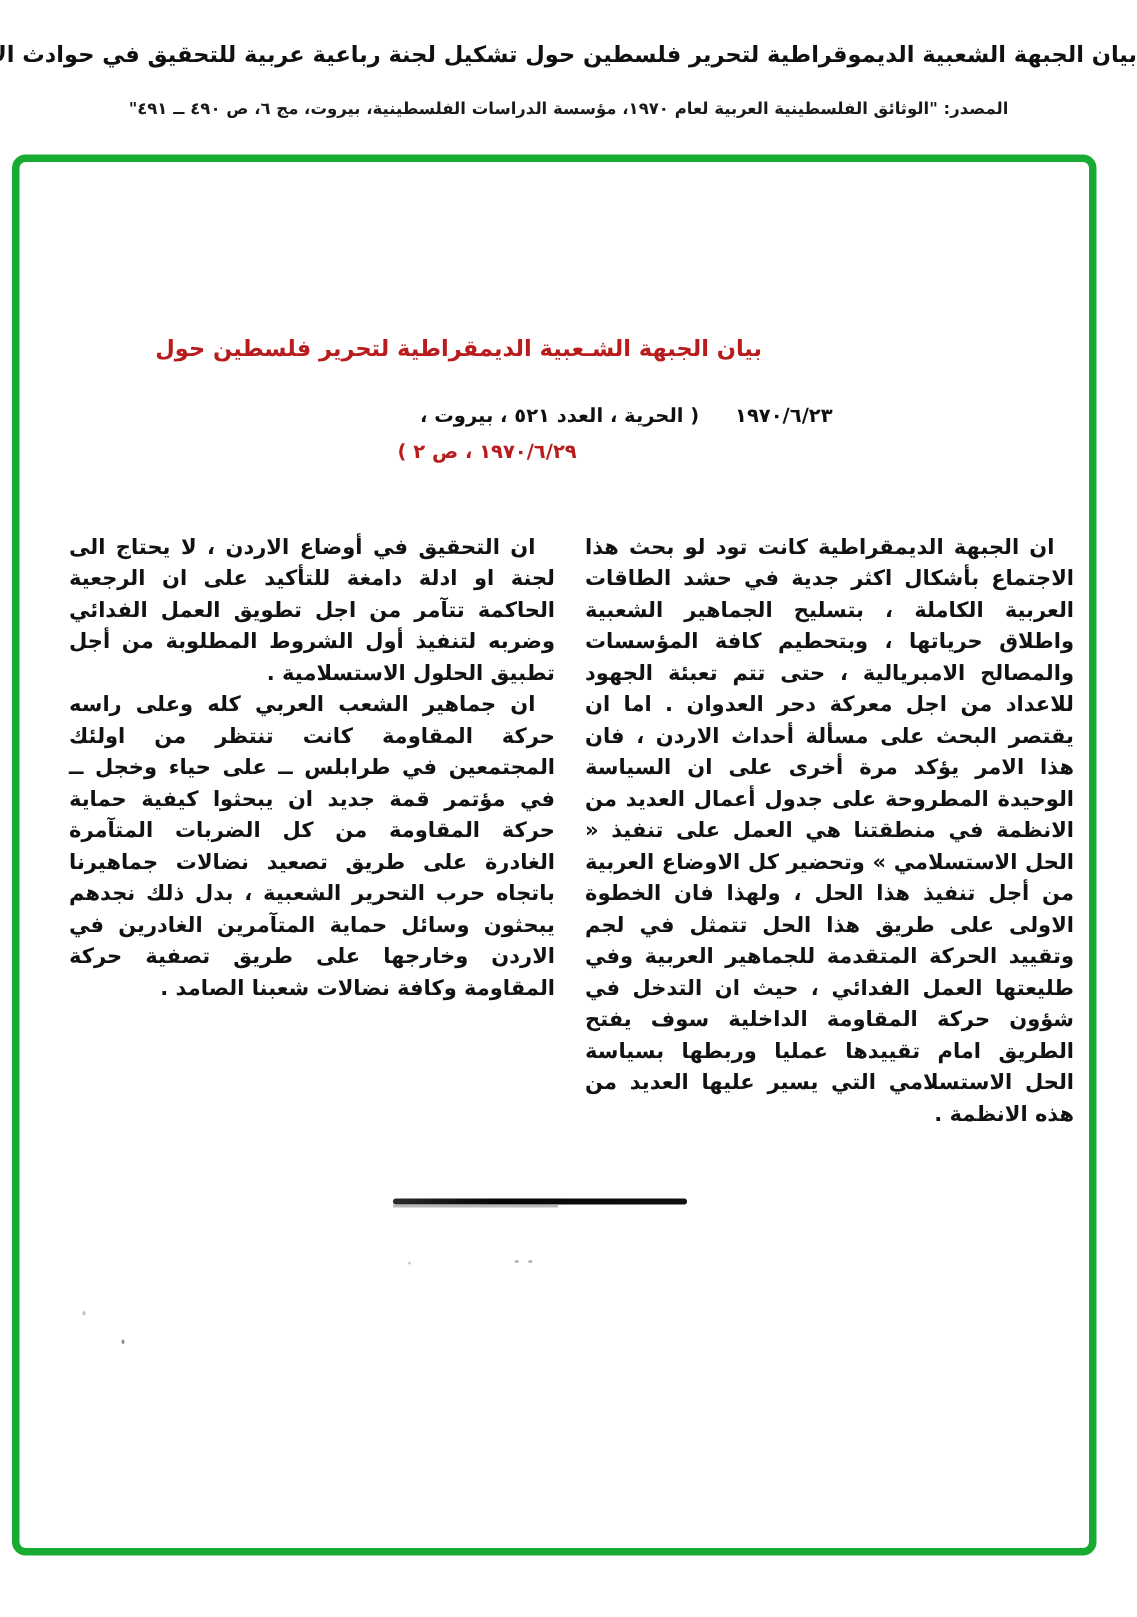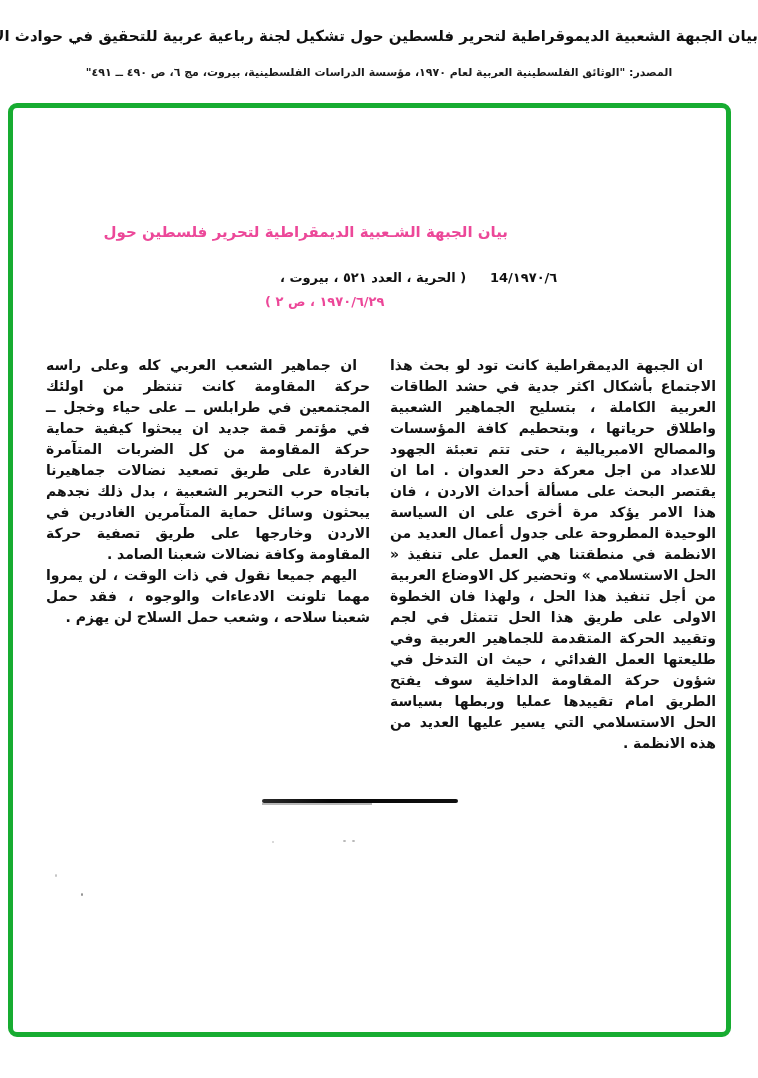--- a/index.html
+++ b/index.html
@@ -26,35 +26,35 @@
   .frame{
     position:absolute;left:8px;top:103px;
     width:723px;height:934px;box-sizing:border-box;
     border:5px solid #17ac31;border-radius:9px;
     background:#ffffff;
   }
   
   .doc-title{
     position:absolute;top:112px;right:218px;
     direction:rtl;text-align:right;
-    font-size:15px;line-height:25px;font-weight:bold;color:#ec4899;
+    font-size:15px;line-height:25px;font-weight:bold;color:#b91c1c;
     white-space:nowrap;
   }
   
   .doc-date{
     position:absolute;top:162px;left:477px;
     direction:rtl;font-size:13px;font-weight:bold;white-space:nowrap;color:#101010;
   }
   .cite-1{
     position:absolute;top:162px;left:267px;
     direction:rtl;font-size:13px;font-weight:bold;white-space:nowrap;color:#101010;text-align:right;
   }
   .cite-2{
     position:absolute;top:186px;left:252px;
-    direction:rtl;font-size:13px;font-weight:bold;white-space:nowrap;color:#ec4899;
+    direction:rtl;font-size:13px;font-weight:bold;white-space:nowrap;color:#b91c1c;
   }
   
   .col{
     position:absolute;top:247px;
     direction:rtl;text-align:justify;
     font-size:14px;line-height:21px;font-weight:bold;color:#121212;
   }
   .col-right{left:377px;width:326px;}
   .col-left{left:33px;width:324px;}
   .col p{margin:0;text-indent:13px;}
@@ -80,31 +80,31 @@
 
 <div class="hdr-title">بيان الجبهة الشعبية الديموقراطية لتحرير فلسطين حول تشكيل لجنة رباعية عربية للتحقيق في حوادث الأردن</div>
 <div class="hdr-source">المصدر: "الوثائق الفلسطينية العربية لعام ١٩٧٠، مؤسسة الدراسات الفلسطينية، بيروت، مج ٦، ص ٤٩٠ ــ ٤٩١"</div>
 
 <div class="frame">
 
   <div class="doc-title">
     <div>بيان الجبهة الشـعبية الديمقراطية لتحرير فلسطين حول</div>
   </div>
 
-  <div class="doc-date">١٩٧٠/٦/14</div>
+  <div class="doc-date">١٩٧٠/٦/٢٣</div>
   <div class="cite-1">( الحرية ، العدد ٥٢١ ، بيروت ،</div>
   <div class="cite-2">١٩٧٠/٦/٢٩ ، ص ٢ )</div>
 
   <div class="col col-right">
     <p>ان الجبهة الديمقراطية كانت تود لو بحث هذا الاجتماع بأشكال اكثر جدية في حشد الطاقات العربية الكاملة ، بتسليح الجماهير الشعبية واطلاق حرياتها ، وبتحطيم كافة المؤسسات والمصالح الامبريالية ، حتى تتم تعبئة الجهود للاعداد من اجل معركة دحر العدوان . اما ان يقتصر البحث على مسألة أحداث الاردن ، فان هذا الامر يؤكد مرة أخرى على ان السياسة الوحيدة المطروحة على جدول أعمال العديد من الانظمة في منطقتنا هي العمل على تنفيذ « الحل الاستسلامي » وتحضير كل الاوضاع العربية من أجل تنفيذ هذا الحل ، ولهذا فان الخطوة الاولى على طريق هذا الحل تتمثل في لجم وتقييد الحركة المتقدمة للجماهير العربية وفي طليعتها العمل الفدائي ، حيث ان التدخل في شؤون حركة المقاومة الداخلية سوف يفتح الطريق امام تقييدها عمليا وربطها بسياسة الحل الاستسلامي التي يسير عليها العديد من هذه الانظمة .</p>
   </div>
 
   <div class="col col-left">
+    <p>ان التحقيق في أوضاع الاردن ، لا يحتاج الى لجنة او ادلة دامغة للتأكيد على ان الرجعية الحاكمة تتآمر من اجل تطويق العمل الفدائي وضربه لتنفيذ أول الشروط المطلوبة من أجل تطبيق الحلول الاستسلامية .</p>
     <p>ان جماهير الشعب العربي كله وعلى راسه حركة المقاومة كانت تنتظر من اولئك المجتمعين في طرابلس ــ على حياء وخجل ــ في مؤتمر قمة جديد ان يبحثوا كيفية حماية حركة المقاومة من كل الضربات المتآمرة الغادرة على طريق تصعيد نضالات جماهيرنا باتجاه حرب التحرير الشعبية ، بدل ذلك نجدهم يبحثون وسائل حماية المتآمرين الغادرين في الاردن وخارجها على طريق تصفية حركة المقاومة وكافة نضالات شعبنا الصامد .</p>
-    <p>اليهم جميعا نقول في ذات الوقت ، لن يمروا مهما تلونت الادعاءات والوجوه ، فقد حمل شعبنا سلاحه ، وشعب حمل السلاح لن يهزم .</p>
   </div>
 
   <div class="streak"></div>
   <div class="streak-shadow"></div>
   <div class="speck s1"></div>
   <div class="speck s2"></div>
   <div class="speck s3"></div>
   <div class="speck s4"></div>
   <div class="speck s5"></div>
 </div>

